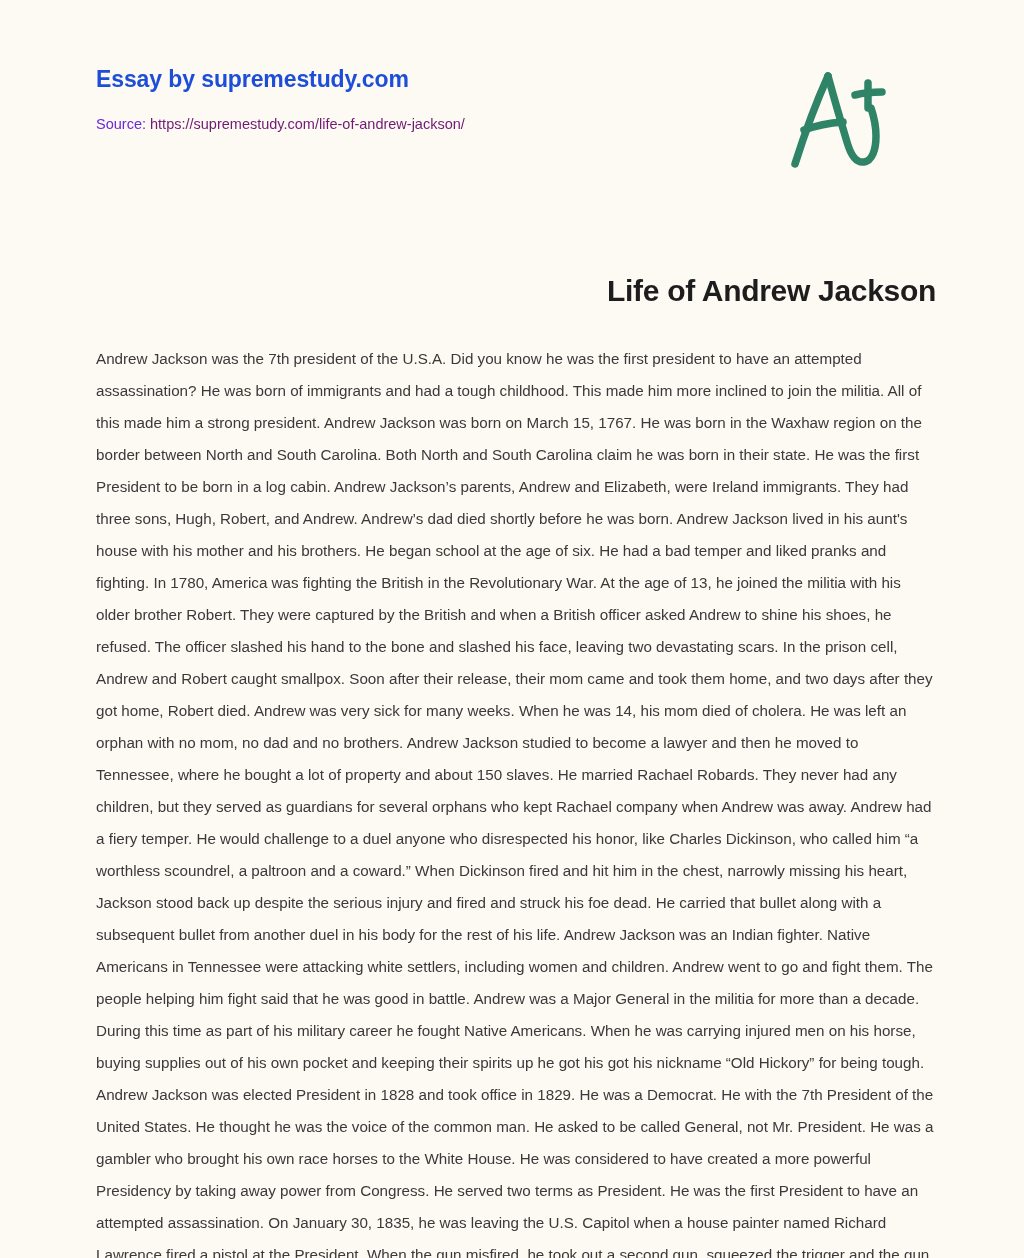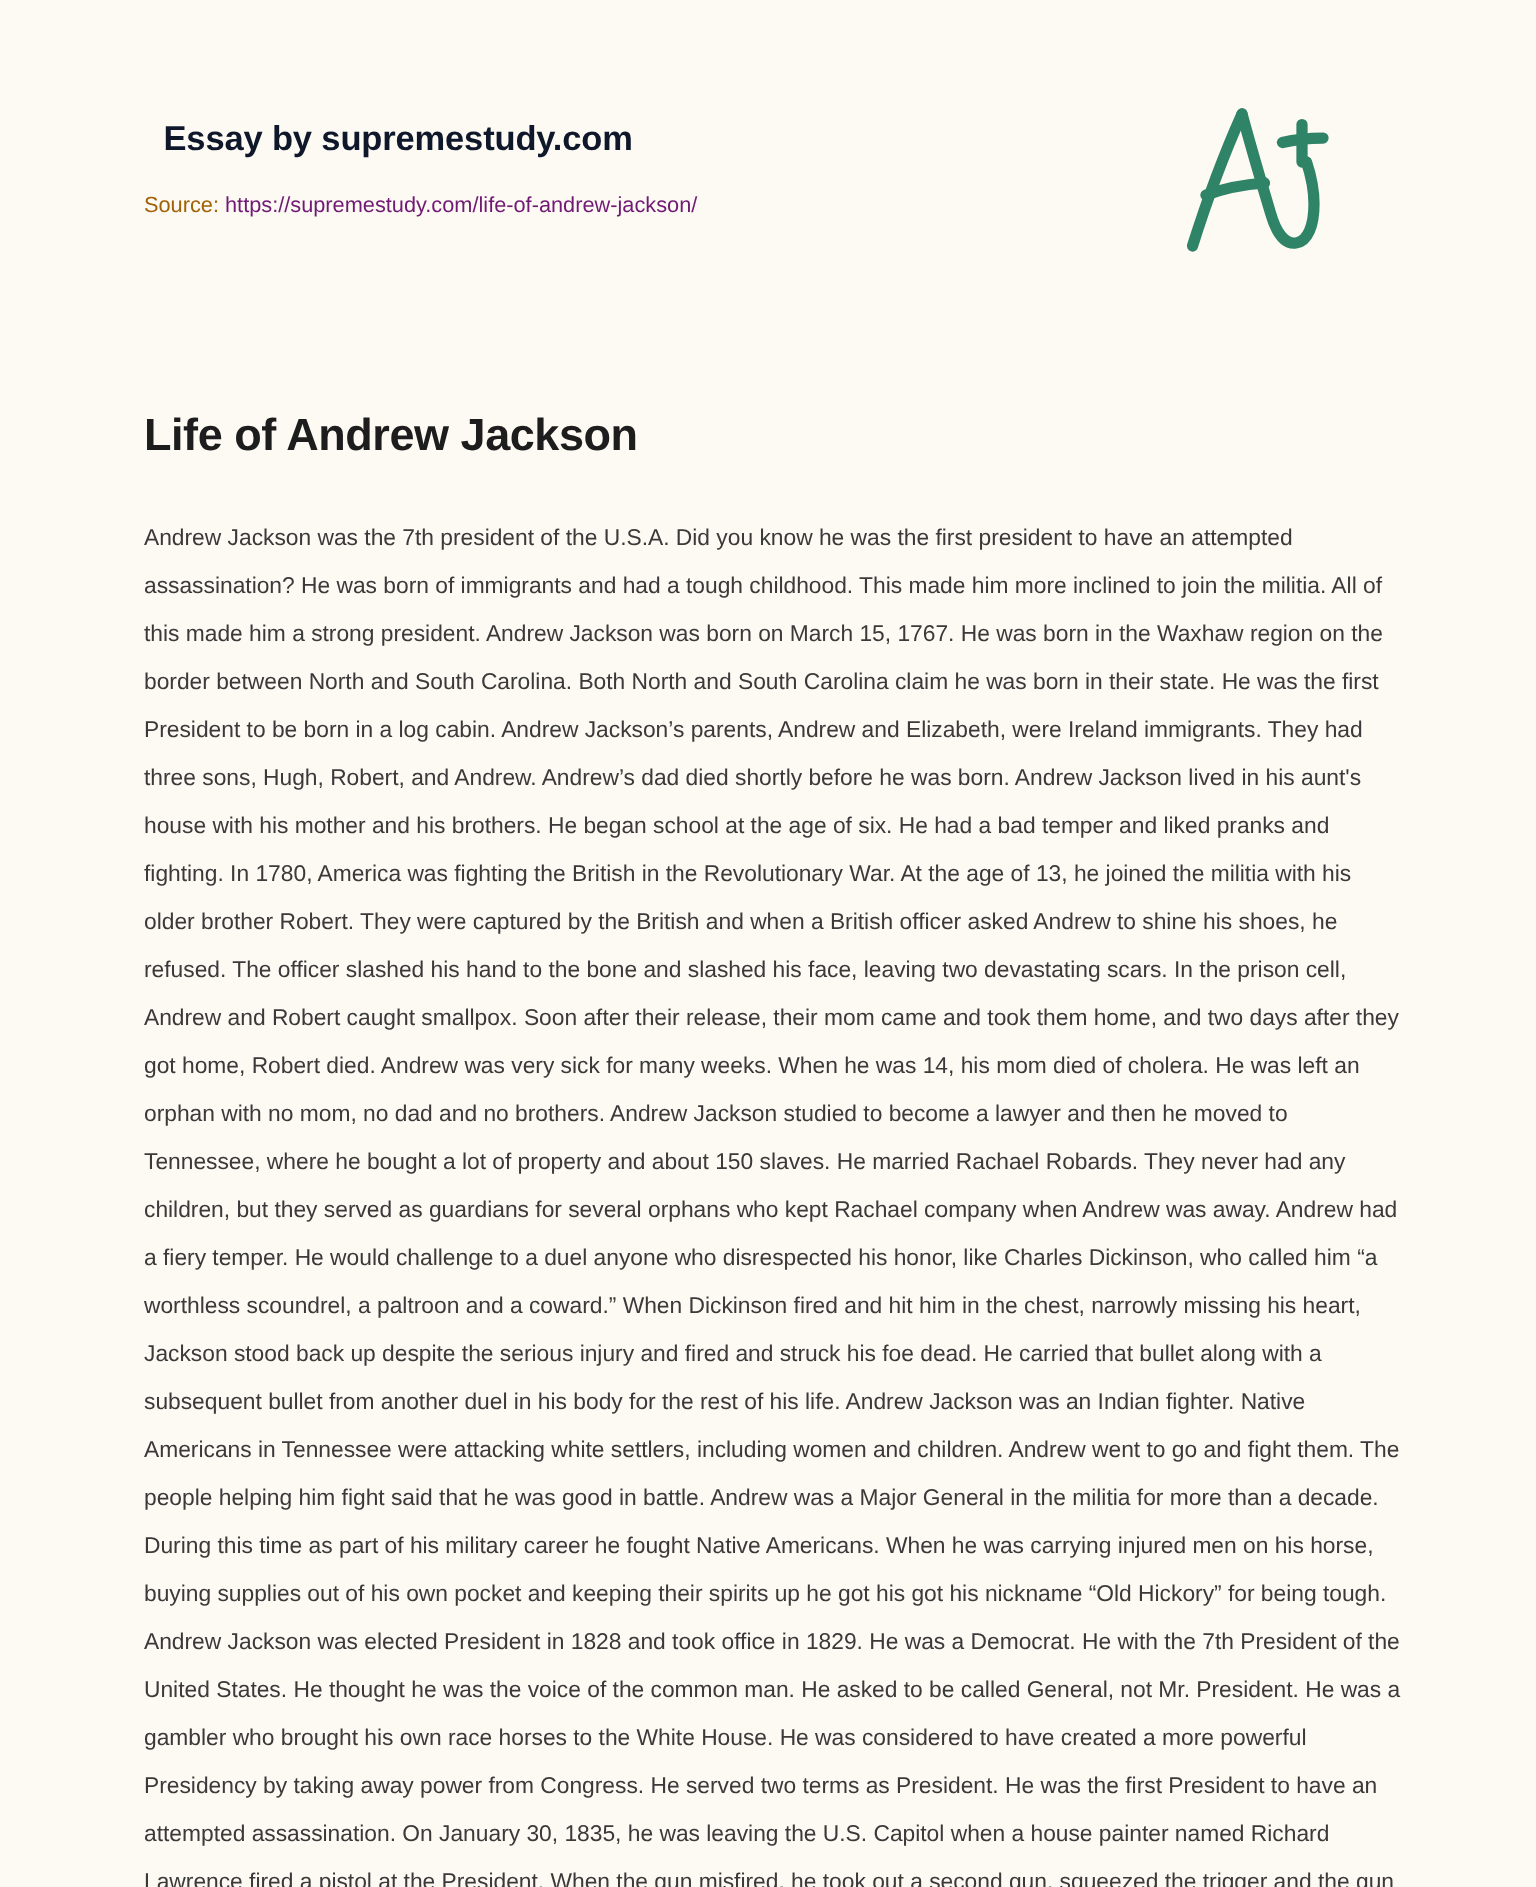--- a/index.html
+++ b/index.html
@@ -29,35 +29,35 @@
     justify-content: space-between;
     padding: 66px 72px 0 96px;
     box-sizing: border-box;
   }
   .header-left {
     display: block;
   }
   .site-title {
     font-size: 23px;
     font-weight: bold;
-    color: #0f172a;
+    color: #1d4ed8;
     letter-spacing: -0.1px;
     line-height: 1.2;
-    margin: 13px;
+    margin: 0;
     white-space: nowrap;
   }
   .source-line {
     margin-top: 20px;
     font-size: 14.5px;
     color: #8a8a86;
     line-height: 1.4;
     white-space: nowrap;
   }
   .source-label {
-    color: #a16207;
+    color: #6d28d9;
   }
   .source-url {
     color: #701a75;
     text-decoration: none;
   }
   .logo-wrap {
     width: 118px;
     height: 108px;
     display: flex;
     align-items: flex-start;
@@ -73,20 +73,21 @@
     box-sizing: border-box;
   }
   .article-title {
     font-size: 30px;
     font-weight: bold;
     color: #1d1d1d;
     letter-spacing: -0.3px;
     margin: 0;
     padding-top: 94px;
     line-height: 1.25;
+    text-align: right;
   }
   .article-body {
     margin: 0;
     padding-top: 33px;
     padding-bottom: 30px;
     font-size: 15.2px;
     line-height: 32px;
     color: #3a3a3a;
     text-align: left;
     max-width: 848px;

